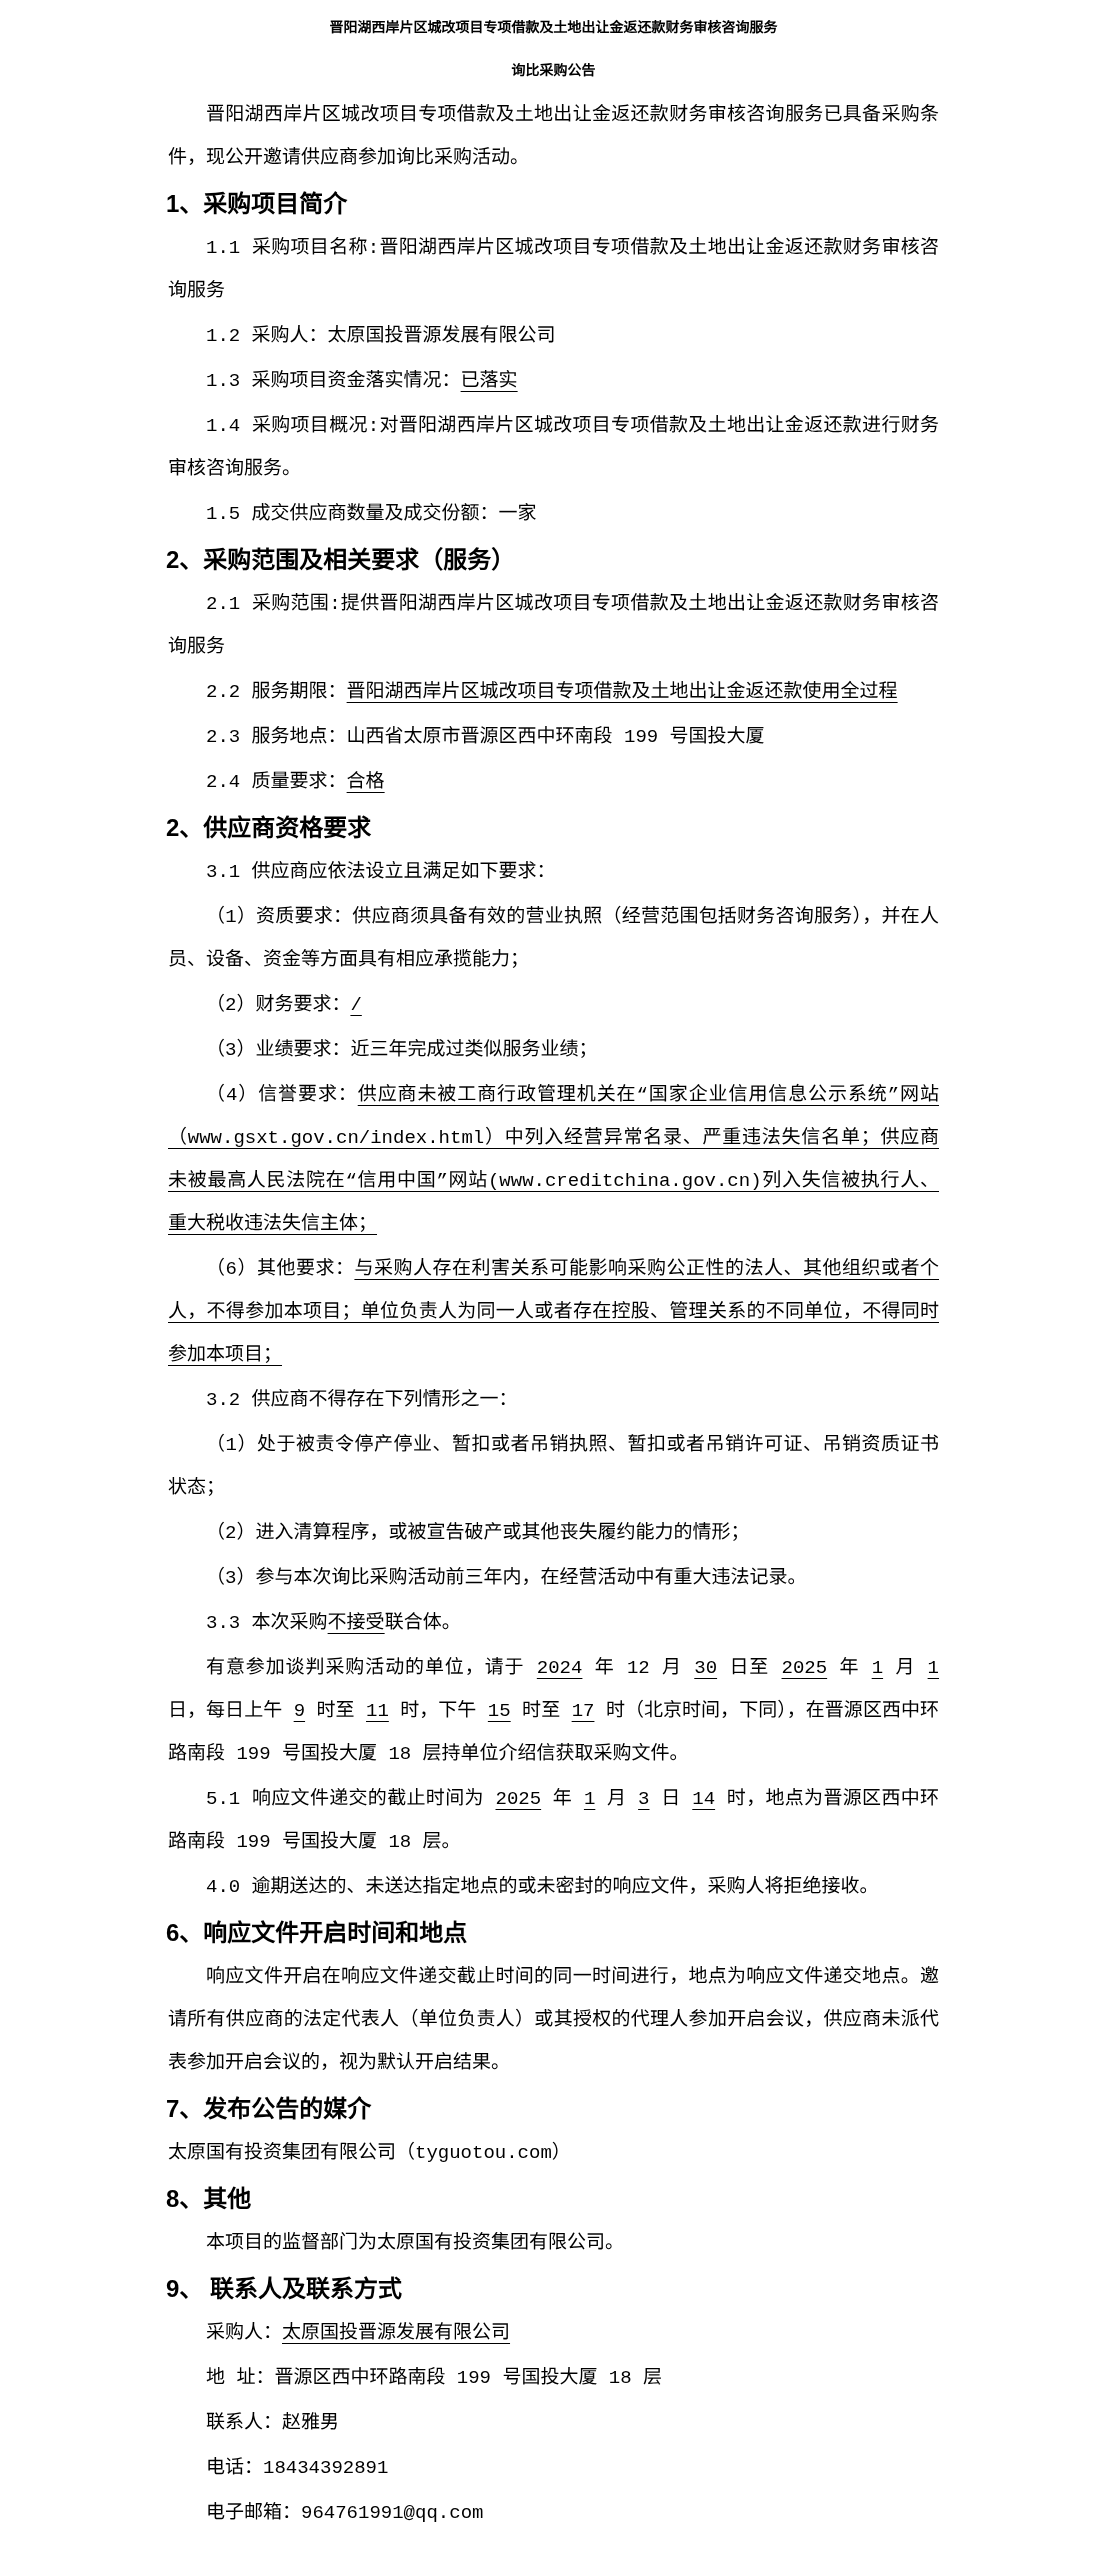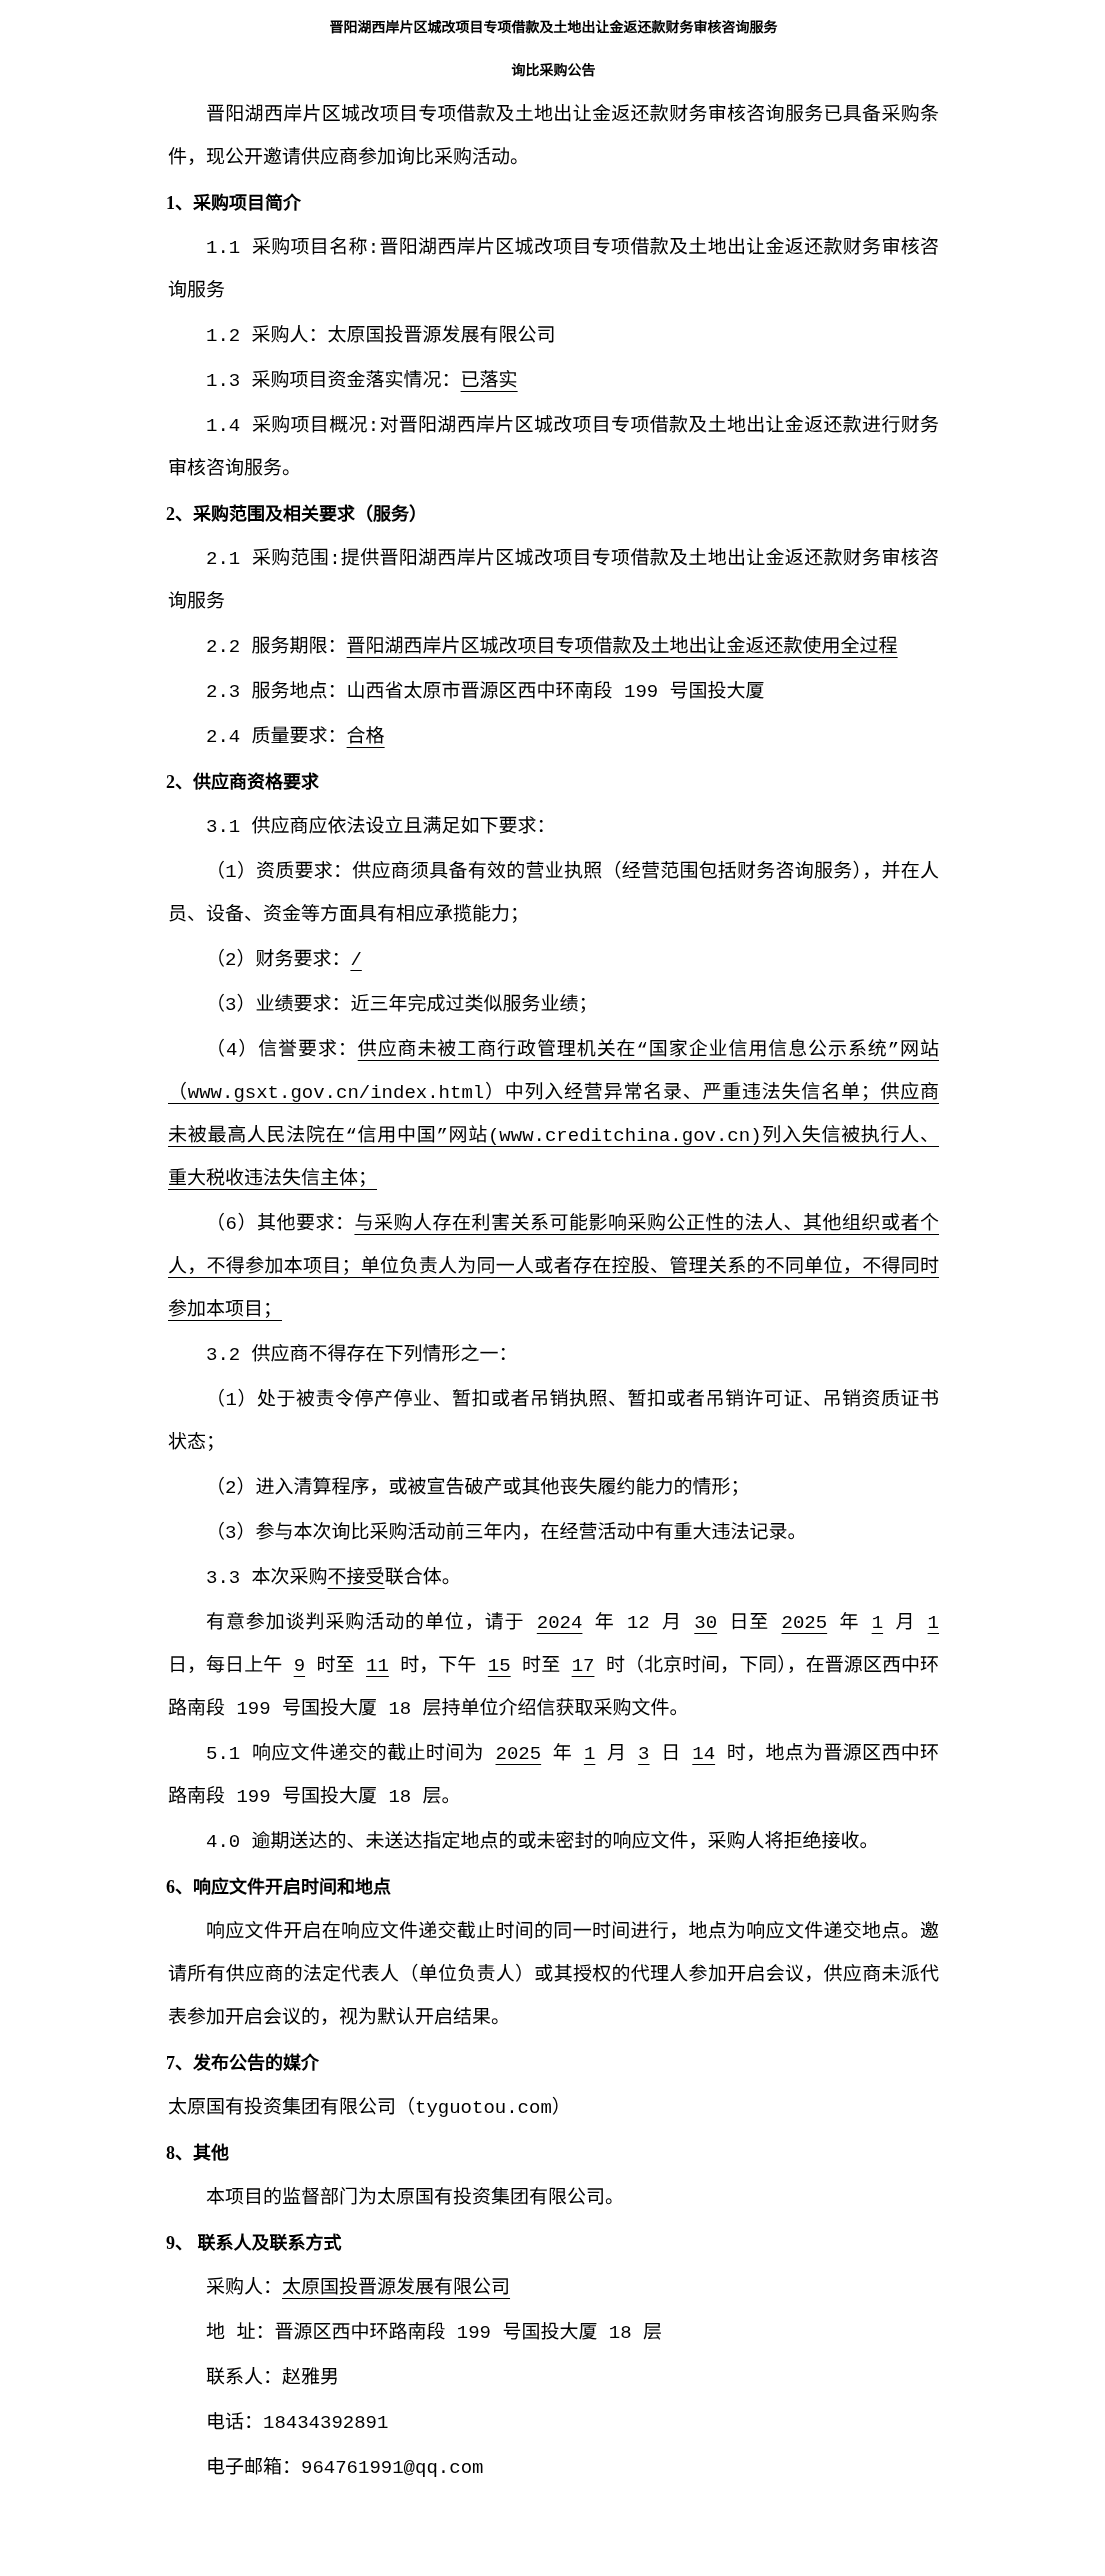--- a/index.html
+++ b/index.html
@@ -18,23 +18,23 @@
   .title {
     margin: 0;
     text-align: center;
     font-family: "Liberation Sans", sans-serif;
     font-weight: bold;
     font-size: 14px;
     line-height: 43px;
   }
   .heading {
     margin: 0;
-    font-family: Liberation Serif, serif;
+    font-family: Liberation Sans, sans-serif;
     font-weight: bold;
-    font-size: 18px;
+    font-size: 24px;
     line-height: 43px;
   }
   p.body {
     margin: 2px;
     font-family: Liberation Mono, monospace;
     font-size: 19px;
     line-height: 43px;
     text-align: justify;
   }
   p.indent { text-indent: 2em; }
@@ -53,20 +53,21 @@
     <h1 class="title">晋阳湖西岸片区城改项目专项借款及土地出让金返还款财务审核咨询服务</h1>
     <h1 class="title">询比采购公告</h1>
 
     <p class="body indent"><span>晋阳湖西岸片区城改项目专项借款及土地出让金返还款财务审核咨询服务已具备采购条件，现公开邀请供应商参加询比采购活动。</span></p>
 
     <h2 class="heading">1、采购项目简介</h2>
     <p class="body indent"><span>1.1 采购项目名称:晋阳湖西岸片区城改项目专项借款及土地出让金返还款财务审核咨询服务</span></p>
     <p class="body indent"><span>1.2 采购人：太原国投晋源发展有限公司</span></p>
     <p class="body indent"><span>1.3 采购项目资金落实情况：</span><u>已落实</u></p>
     <p class="body indent"><span>1.4 采购项目概况:对晋阳湖西岸片区城改项目专项借款及土地出让金返还款进行财务审核咨询服务。</span></p>
+    <p class="body indent"><span>1.5 成交供应商数量及成交份额：一家</span></p>
 
     <h2 class="heading">2、采购范围及相关要求（服务）</h2>
     <p class="body indent"><span>2.1 采购范围:提供晋阳湖西岸片区城改项目专项借款及土地出让金返还款财务审核咨询服务</span></p>
     <p class="body indent"><span>2.2 服务期限：</span><u>晋阳湖西岸片区城改项目专项借款及土地出让金返还款使用全过程</u></p>
     <p class="body indent"><span>2.3 服务地点：山西省太原市晋源区西中环南段 199 号国投大厦</span></p>
     <p class="body indent"><span>2.4 质量要求：</span><u>合格</u></p>
 
     <h2 class="heading">2、供应商资格要求</h2>
     <p class="body indent"><span>3.1 供应商应依法设立且满足如下要求：</span></p>
     <p class="body indent"><span>（1）资质要求：供应商须具备有效的营业执照（经营范围包括财务咨询服务），并在人员、设备、资金等方面具有相应承揽能力；</span></p>

